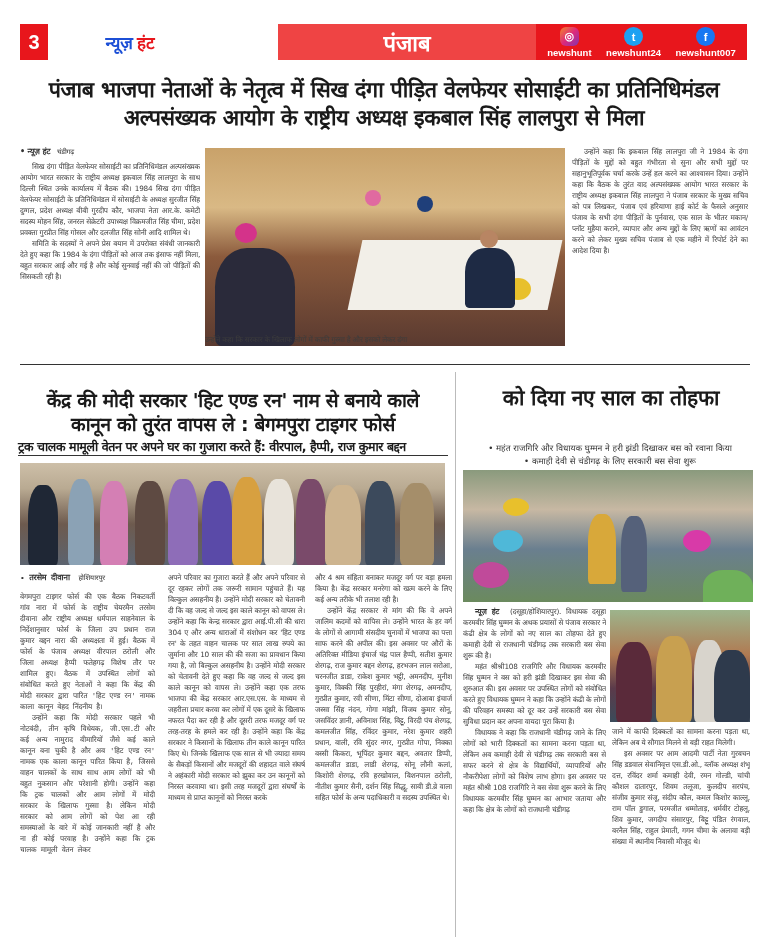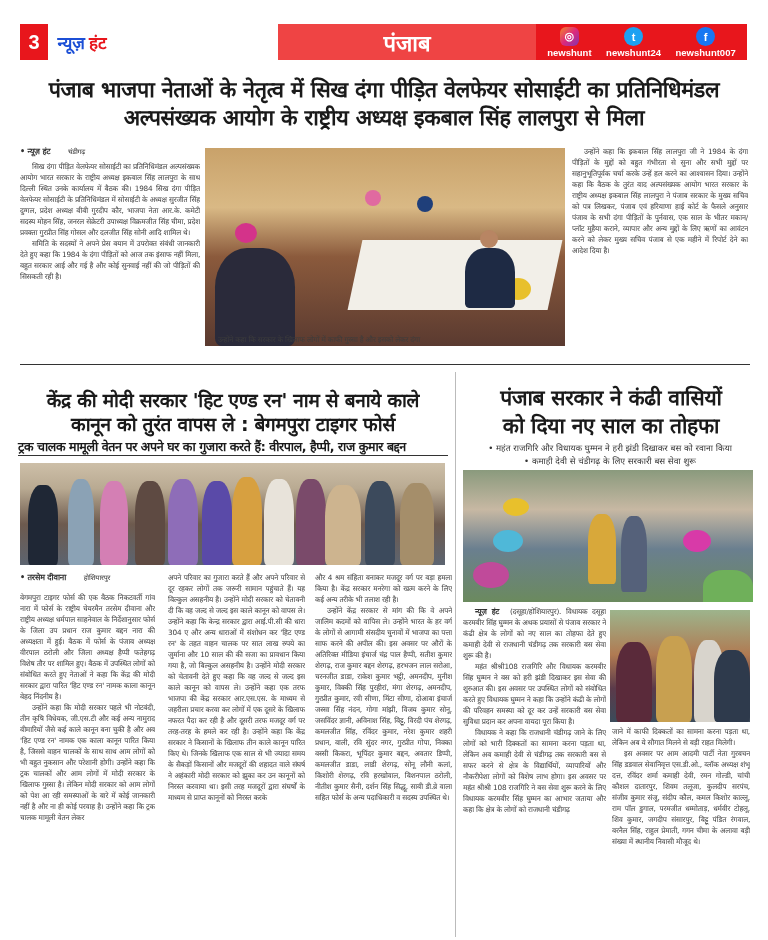--- a/index.html
+++ b/index.html
@@ -2,21 +2,21 @@
 <html><head>
 <meta charset="utf-8">
 <style>
   * { box-sizing: border-box; margin: 0; padding: 0; }
   html, body { width: 768px; height: 940px; background: #ffffff; overflow: hidden; }
   body { font-family: "DejaVu Sans", sans-serif; color: #2a2a2a; position: relative; }
 
   
   .masthead { position: absolute; top: 24px; left: 20px; width: 344px; height: 36px; display: flex; align-items: stretch; }
   .page-no { width: 28px; background: #e8161c; color: #fff; font-weight: bold; font-size: 20px; display: flex; align-items: center; justify-content: center; font-family: "Liberation Sans", sans-serif; }
-  .brand { width: 68px; display: flex; align-items: center; justify-content: center; font-size: 17px; font-weight: bold; }
+  .brand { width: 68px; display: flex; align-items: center; justify-content: center; font-size: 17px; font-weight: bold; margin-left: 48px; }
   .brand .b1 { color: #1c4fd6; }
   .brand .b2 { color: #e8161c; margin-left: 4px; }
   .dateline { width: 146px; background: #e8161c; color: #fff; font-family: "Liberation Sans", sans-serif; font-weight: bold; font-size: 10.5px; line-height: 12px; padding: 4px 0 0 4px; }
   .section-bar { position: absolute; top: 24px; left: 278px; width: 258px; height: 36px; background: #ef4444; color: #fff; font-weight: bold; font-size: 22px; display: flex; align-items: center; justify-content: center; }
   .social-bar { position: absolute; top: 24px; left: 536px; width: 211px; height: 36px; background: #e8161c; display: flex; justify-content: space-around; align-items: flex-end; padding: 0 4px 2px; }
   .social { display: flex; flex-direction: column; align-items: center; }
   .social-icon { width: 19px; height: 19px; border-radius: 50%; display: flex; align-items: center; justify-content: center; color: #fff; font-size: 11px; font-weight: bold; font-family: "Liberation Sans", sans-serif; margin-bottom: 1px; }
   .ig { background: linear-gradient(135deg, #f58529, #dd2a7b, #8134af); border-radius: 6px; }
   .tw { background: #1da1f2; }
   .fb { background: #1877f2; }
@@ -28,21 +28,21 @@
   .h2 { top: 388px; left: 18px; width: 430px; font-size: 19px; line-height: 24px; letter-spacing: -0.3px; }
   .h2-sub { position: absolute; top: 438px; left: 18px; width: 430px; font-size: 12.5px; font-weight: bold; color: #1a1a1a; text-align: left; letter-spacing: -0.4px; border-bottom: 1px solid #333; }
   .h3 { top: 384px; left: 466px; width: 290px; font-size: 21px; line-height: 28px; letter-spacing: -0.3px; }
   .h3-bullets { position: absolute; top: 442px; left: 460px; width: 300px; text-align: center; font-size: 8.6px; line-height: 13px; color: #333; }
 
   
   .col { position: absolute; font-size: 7.3px; line-height: 11px; color: #3c3c3c; text-align: justify; letter-spacing: -0.2px; overflow: hidden; }
   .col p { text-indent: 12px; }
   .col p.noindent { text-indent: 0; }
   .byline { font-weight: bold; font-size: 8px; color: #333; margin-bottom: 3px; text-indent: 0; }
-  .byline .place { font-weight: normal; font-size: 7px; margin-left: 15px; }
+  .byline .place { font-weight: normal; font-size: 7px; margin-left: 4px; }
 
   
   .photo { position: absolute; overflow: hidden; }
   .photo-meeting { top: 148px; left: 205px; width: 360px; height: 198px; background: linear-gradient(180deg, #c9a26a 0%, #d9b985 30%, #8b5a3c 55%, #5a3a30 100%); }
   .photo-group { top: 463px; left: 20px; width: 425px; height: 102px; background: linear-gradient(180deg, #cdbfa8 0%, #b9aa92 25%, #6d5a4e 60%, #5c6470 100%); }
   .photo-crowd { top: 470px; left: 463px; width: 290px; height: 132px; background: linear-gradient(180deg, #8a9a7d 0%, #c7b8a3 30%, #6a7f8f 60%, #6b8a5e 100%); }
   .photo-handshake { top: 610px; left: 610px; width: 140px; height: 112px; background: linear-gradient(180deg, #9db48c 0%, #b07a52 40%, #5b3a4a 70%, #3b4b5a 100%); }
   .fig { position: absolute; border-radius: 40% 40% 8% 8%; }
   .head { position: absolute; border-radius: 50%; background: #b88563; }
 
@@ -92,21 +92,21 @@
   <div style="position:absolute; left:150px; top:92px; width:200px; height:70px; background:#f2efe8; transform:skewX(-12deg);"></div>
   <div class="head" style="left:160px; top:42px; width:16px; height:16px; background:#e06aa0;"></div>
   <div class="head" style="left:212px; top:48px; width:16px; height:16px; background:#1f3f7a;"></div>
   <div class="head" style="left:275px; top:82px; width:18px; height:18px;"></div>
   <div class="head" style="left:300px; top:130px; width:26px; height:22px; background:#e8c02c;"></div>
   <div class="head" style="left:30px; top:75px; width:22px; height:20px; background:#d4338a;"></div>
   <div class="fig" style="left:260px; top:100px; width:50px; height:60px; background:#1e2a44;"></div>
   <div class="fig" style="left:10px; top:100px; width:80px; height:98px; background:#2a2a3a;"></div>
 </div>
 
-<div class="col" style="top:334px; left:218px; width:364px; height:12px;">
+<div class="col" style="top:334px; left:205px; width:364px; height:12px;">
   <p class="noindent">उन्होंने कहा कि सरकार के खिलाफ लोगों में काफी गुस्सा है और इसको लेकर दंगा</p>
 </div>
 
 <div class="col" style="top:146px; left:572px; width:176px; height:212px;">
   <p>उन्होंने कहा कि इकबाल सिंह लालपुरा जी ने 1984 के दंगा पीड़ितों के मुद्दों को बहुत गंभीरता से सुना और सभी मुद्दों पर सहानुभूतिपूर्वक चर्चा करके उन्हें हल करने का आश्वासन दिया। उन्होंने कहा कि बैठक के तुरंत बाद अल्पसंख्यक आयोग भारत सरकार के राष्ट्रीय अध्यक्ष इकबाल सिंह लालपुरा ने पंजाब सरकार के मुख्य सचिव को पत्र लिखकर, पंजाब एवं हरियाणा हाई कोर्ट के फैसले अनुसार पंजाब के सभी दंगा पीड़ितों के पुर्नवास, एक साल के भीतर मकान/प्लॉट मुहैया कराने, व्यापार और अन्य मुद्दों के लिए ऋणों का आवंटन करने को लेकर मुख्य सचिव पंजाब से एक महीने में रिपोर्ट देने का आदेश दिया है।</p>
 </div>
 
 <div class="rule" style="top:364px; left:20px; width:730px; height:1px;"></div>
 <div class="rule" style="top:372px; left:455px; width:1px; height:565px; background:#bbb;"></div>
 
@@ -124,40 +124,39 @@
   <div class="fig" style="left:148px; top:16px; width:30px; height:86px; background:#8e6db8;"></div>
   <div class="fig" style="left:182px; top:18px; width:30px; height:84px; background:#5a4aa8;"></div>
   <div class="fig" style="left:212px; top:14px; width:30px; height:88px; background:#d7a040;"></div>
   <div class="fig" style="left:244px; top:16px; width:30px; height:86px; background:#e8e3da;"></div>
   <div class="fig" style="left:276px; top:16px; width:30px; height:86px; background:#7a4a6a;"></div>
   <div class="fig" style="left:305px; top:22px; width:36px; height:80px; background:#cdb48f;"></div>
   <div class="fig" style="left:345px; top:18px; width:30px; height:84px; background:#3c4a5c;"></div>
   <div class="fig" style="left:380px; top:20px; width:34px; height:82px; background:#a58e6a;"></div>
 </div>
 
-<div class="col" style="top:572px; left:20px; width:135px; height:360px;">
+<div class="col" style="top:572px; left:20px; width:135px; height:360px;font-family:Liberation Mono, monospace;">
   <div class="byline">
     <span>• तरसेम दीवाना</span>
     <span class="place">होशियारपुर</span>
   </div>
   <p class="noindent" style="margin-top:8px;">बेगमपुरा टाइगर फोर्स की एक बैठक निकटवर्ती गांव नारा में फोर्स के राष्ट्रीय चेयरमैन तरसेम दीवाना और राष्ट्रीय अध्यक्ष धर्मपाल साहनेवाल के निर्देशानुसार फोर्स के जिला उप प्रधान राज कुमार बद्दन नारा की अध्यक्षता में हुई। बैठक में फोर्स के पंजाब अध्यक्ष वीरपाल ठरोली और जिला अध्यक्ष हैप्पी फतेहगढ़ विशेष तौर पर शामिल हुए। बैठक में उपस्थित लोगों को संबोधित करते हुए नेताओं ने कहा कि केंद्र की मोदी सरकार द्वारा पारित 'हिट एण्ड रन' नामक काला कानून बेहद निंदनीय है।</p>
   <p>उन्होंने कहा कि मोदी सरकार पहले भी नोटबंदी, तीन कृषि विधेयक, जी.एस.टी और कई अन्य नामुराद बीमारियों जैसे कई काले कानून बना चुकी है और अब 'हिट एण्ड रन' नामक एक काला कानून पारित किया है, जिससे वाहन चालकों के साथ साथ आम लोगों को भी बहुत नुकसान और परेशानी होगी। उन्होंने कहा कि ट्रक चालकों और आम लोगों में मोदी सरकार के खिलाफ गुस्सा है। लेकिन मोदी सरकार को आम लोगों को पेश आ रही समस्याओं के बारे में कोई जानकारी नहीं है और ना ही कोई परवाह है। उन्होंने कहा कि ट्रक चालक मामूली वेतन लेकर</p>
 </div>
 
 <div class="col" style="top:572px; left:168px; width:137px; height:360px;">
   <p class="noindent">अपने परिवार का गुजारा करते हैं और अपने परिवार से दूर रहकर लोगों तक जरूरी सामान पहुंचाते हैं। यह बिल्कुल असहनीय है। उन्होंने मोदी सरकार को चेतावनी दी कि वह जल्द से जल्द इस काले कानून को वापस ले। उन्होंने कहा कि केन्द्र सरकार द्वारा आई.पी.सी की धारा 304 ए और अन्य धाराओं में संशोधन कर 'हिट एण्ड रन' के तहत वाहन चालक पर सात लाख रुपये का जुर्माना और 10 साल की की सजा का प्रावधान किया गया है, जो बिल्कुल असहनीय है। उन्होंने मोदी सरकार को चेतावनी देते हुए कहा कि वह जल्द से जल्द इस काले कानून को वापस ले। उन्होंने कहा एक तरफ भाजपा की केंद्र सरकार आर.एस.एस. के माध्यम से जहरीला प्रचार करवा कर लोगों में एक दूसरे के खिलाफ नफरत पैदा कर रही है और दूसरी तरफ मजदूर वर्ग पर तरह-तरह के हमले कर रही है। उन्होंने कहा कि केंद्र सरकार ने किसानों के खिलाफ तीन काले कानून पारित किए थे। जिनके खिलाफ एक साल से भी ज्यादा समय के सैकड़ों किसानों और मजदूरों की शहादत वाले संघर्ष ने अहंकारी मोदी सरकार को झुका कर उन कानूनों को निरस्त करवाया था। इसी तरह मजदूरों द्वारा संघर्षों के माध्यम से प्राप्त कानूनों को निरस्त करके</p>
 </div>
 
 <div class="col" style="top:572px; left:315px; width:137px; height:360px;">
   <p class="noindent">और 4 श्रम संहिता बनाकर मजदूर वर्ग पर बड़ा हमला किया है। केंद्र सरकार मनरेगा को खत्म करने के लिए कई अन्य तरीके भी तलाश रही है।</p>
   <p>उन्होंने केंद्र सरकार से मांग की कि वे अपने जालिम कदमों को वापिस ले। उन्होंने भारत के हर वर्ग के लोगों से आगामी संसदीय चुनावों में भाजपा का पत्ता साफ करने की अपील की। इस अवसर पर औरों के अतिरिक्त मीडिया इंचार्ज चंद्र पाल हैप्पी, सतीश कुमार शेरगढ़, राज कुमार बद्दन शेरगढ़, हरभजन लाल सरोआ, चरनजीत डाडा, राकेश कुमार भट्ठी, अमनदीप, मुनीश कुमार, विक्की सिंह पुरहीरां, मंगा शेरगढ़, अमनदीप, गुरप्रीत कुमार, रवी सीणा, मिंटा सीणा, दोआबा इंचार्ज जस्सा सिंह नंदन, गोगा मांझी, विजय कुमार सोनू, जसविंदर ज्ञानी, अविनाश सिंह, बिट्टू, विरदी पंच शेरगढ़, कमलजीत सिंह, रविंदर कुमार, नरेश कुमार शहरी प्रधान, बाली, रवि सुंदर नगर, गुरप्रीत गोपा, निक्का बस्सी किकरा, भूपिंदर कुमार बद्दन, अवतार डिप्पी, कमलजीत डाडा, लाडी शेरगढ़, सोनू लौनी कलां, किशोरी शेरगढ़, रवि हरखोवाल, बिशनपाल ठरोली, नीतीश कुमार सैनी, दर्शन सिंह सिद्धू, साबी डी.ब्रे वाला सहित फोर्स के अन्य पदाधिकारी व सदस्य उपस्थित थे।</p>
 </div>
 
 <div class="headline h3">
-  <div>पंजाब सरकार ने कंढी वासियों</div>
   <div>को दिया नए साल का तोहफा</div>
 </div>
 <div class="h3-bullets">
   <div>• महंत राजगिरि और विधायक घुम्मन ने हरी झंडी दिखाकर बस को रवाना किया</div>
   <div>• कमाही देवी से चंडीगढ़ के लिए सरकारी बस सेवा शुरू</div>
 </div>
 
 <div class="photo photo-crowd">
   <div class="head" style="left:40px; top:28px; width:26px; height:18px; background:#e8c02c;"></div>
   <div class="head" style="left:30px; top:60px; width:30px; height:22px; background:#4fb8d8;"></div>

